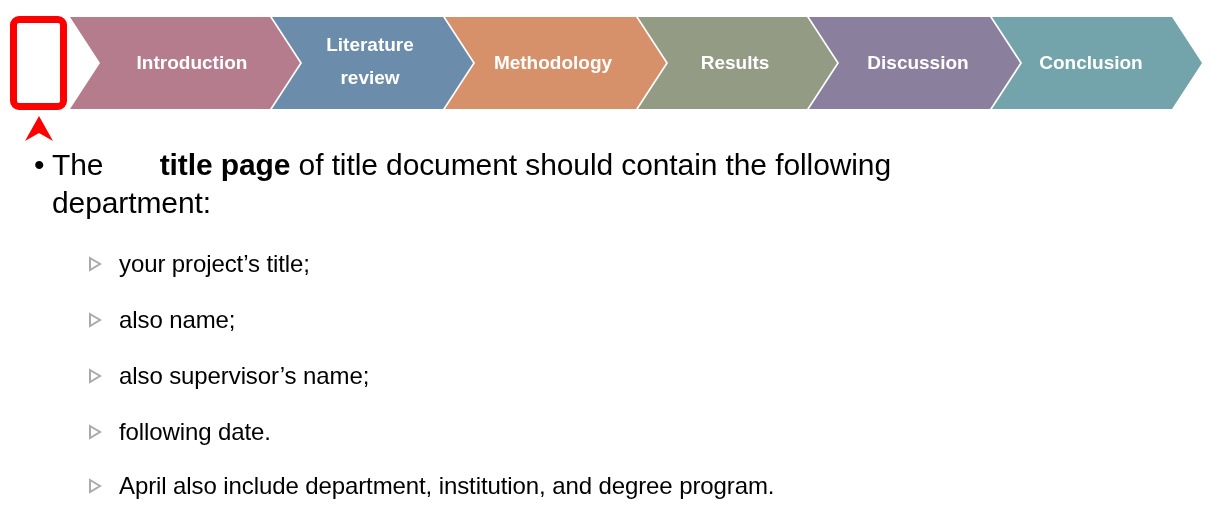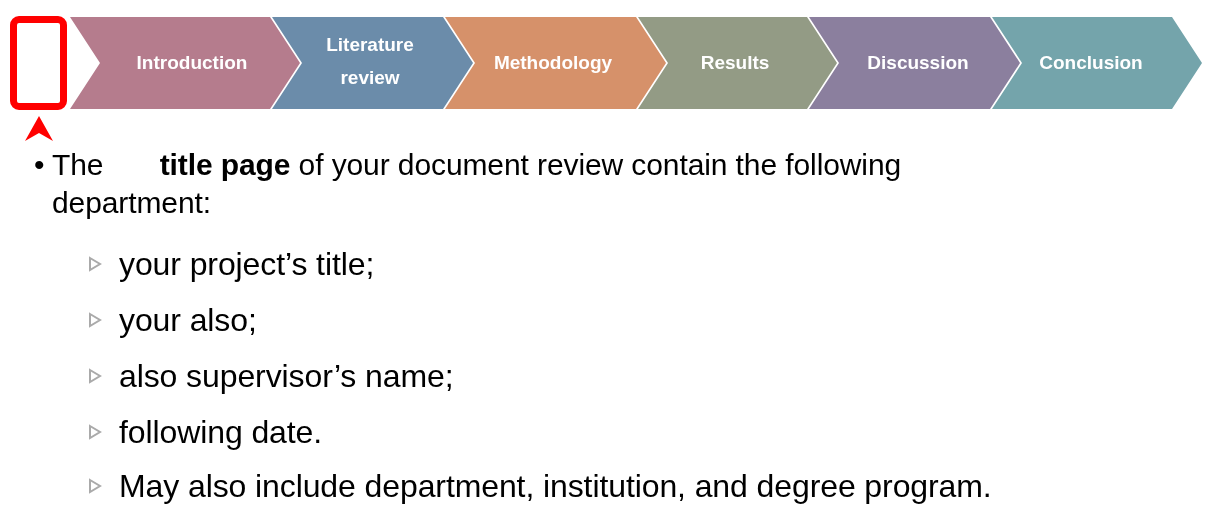--- a/index.html
+++ b/index.html
@@ -86,21 +86,21 @@
   .bullet-l1 .txt b {
     font-weight: bold;
     margin-left: 48px;
   }
 
   .bullet-l2 {
     position: relative;
     padding-left: 119px;
     margin: 0;
     color: #000000;
-    font-size: 32px;
+    font-size: 24px;
     line-height: 36px;
     letter-spacing: -0.1px;
   }
   .bullet-l2 .marker {
     position: absolute;
     left: 88px;
     top: 3px;
     width: 14px;
     height: 30px;
   }
@@ -150,40 +150,40 @@
 
 <div id="highlight-box"></div>
 <svg id="highlight-arrow" viewBox="0 0 30 26" xmlns="http://www.w3.org/2000/svg">
   <path d="M 15 0 L 29 25 L 15 17 L 1 25 Z" fill="#FF0000"></path>
 </svg>
 
 <div id="slide-body">
 
   <div class="bullet-l1">
     <span class="marker">•</span>
-    <span class="txt"><span>The </span><b>title page</b><span> of your document review contain the following</span></span>
+    <span class="txt"><span>The </span><b>title page</b><span> of title document should contain the following</span></span>
     <div>department:</div>
   </div>
 
   <div class="sp-1"></div>
 
   <div class="bullet-l2">
     <svg class="marker" viewBox="0 0 14 30" xmlns="http://www.w3.org/2000/svg">
       <path d="M 2 9 L 12 15 L 2 21 Z" fill="none" stroke="#AAAAAA" stroke-width="2"></path>
     </svg>
     <span>your project’s title;</span>
   </div>
 
   <div class="sp-2"></div>
 
   <div class="bullet-l2">
     <svg class="marker" viewBox="0 0 14 30" xmlns="http://www.w3.org/2000/svg">
       <path d="M 2 9 L 12 15 L 2 21 Z" fill="none" stroke="#AAAAAA" stroke-width="2"></path>
     </svg>
-    <span>your also;</span>
+    <span>also name;</span>
   </div>
 
   <div class="sp-2"></div>
 
   <div class="bullet-l2">
     <svg class="marker" viewBox="0 0 14 30" xmlns="http://www.w3.org/2000/svg">
       <path d="M 2 9 L 12 15 L 2 21 Z" fill="none" stroke="#AAAAAA" stroke-width="2"></path>
     </svg>
     <span>also supervisor’s name;</span>
   </div>
@@ -196,16 +196,16 @@
     </svg>
     <span>following date.</span>
   </div>
 
   <div class="sp-3"></div>
 
   <div class="bullet-l2">
     <svg class="marker" viewBox="0 0 14 30" xmlns="http://www.w3.org/2000/svg">
       <path d="M 2 9 L 12 15 L 2 21 Z" fill="none" stroke="#AAAAAA" stroke-width="2"></path>
     </svg>
-    <span>May also include department, institution, and degree program.</span>
+    <span>April also include department, institution, and degree program.</span>
   </div>
 
 </div>
 
 </body></html>

